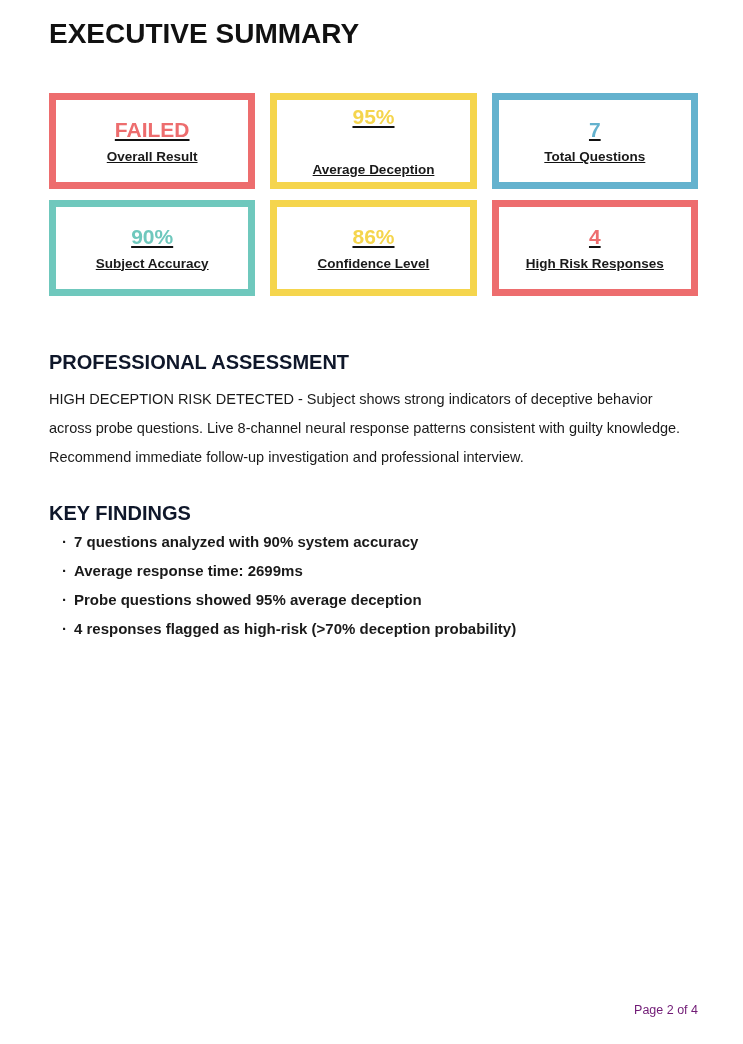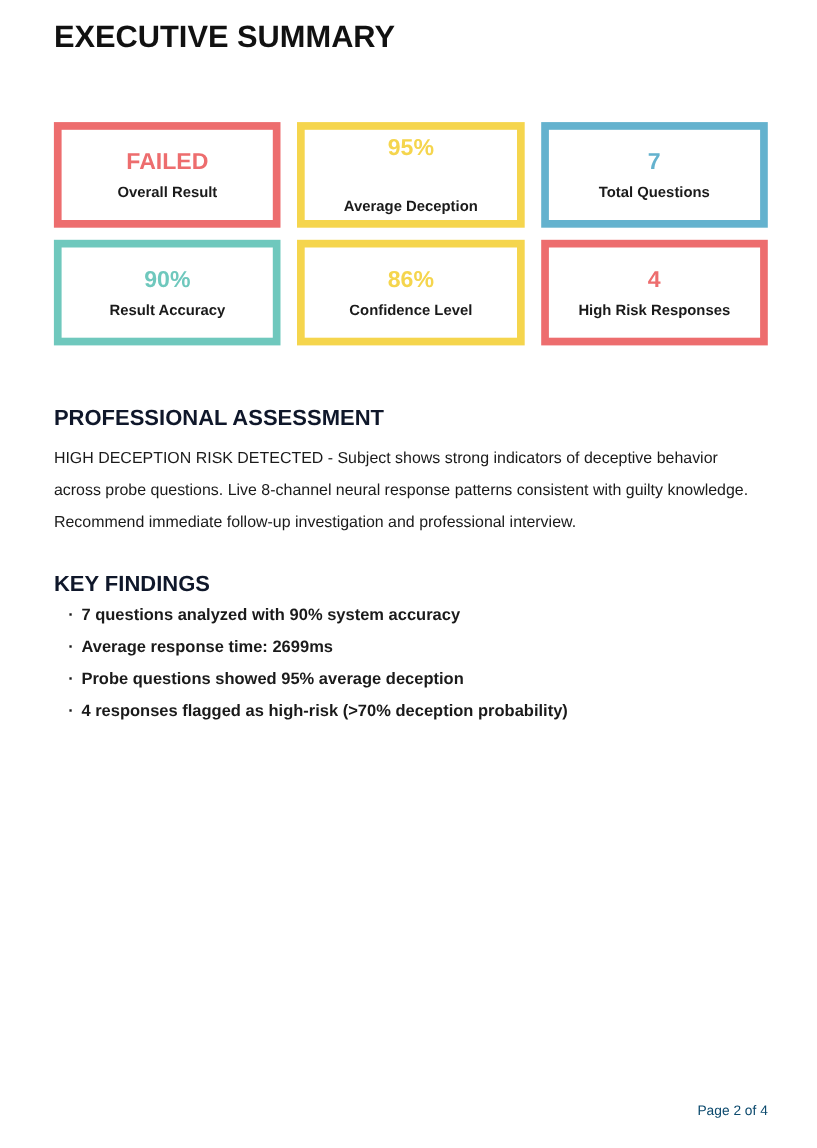--- a/index.html
+++ b/index.html
@@ -20,25 +20,26 @@
     width: 649px;
   }
   .doc-title {
     font-size: 28px;
     font-weight: bold;
     line-height: 32px;
     color: #111111;
     letter-spacing: 0px;
   }
   .stats-grid {
-    margin-top: 61px;
+    margin-top: 43px;
     display: grid;
     grid-template-columns: repeat(3, 1fr);
     column-gap: 15px;
     row-gap: 11px;
+    text-decoration: underline;
   }
   .stat-card {
     height: 96px;
     border: 7px solid #cccccc; 
     background: #ffffff;
     display: flex;
     flex-direction: column;
     align-items: center;
     justify-content: center;
     gap: 8px;
@@ -85,21 +86,21 @@
     display: inline-block;
     margin-right: 7px;
     font-weight: bold;
   }
   .page-footer {
     position: absolute;
     right: 45px;
     top: 1003px;
     font-size: 12.5px;
     line-height: 15px;
-    color: #0c4a6e;
+    color: #701a75;
   }
 </style>
 </head>
 <body>
 
 <div class="page">
   <div class="content">
 
     <h1 class="doc-title">EXECUTIVE SUMMARY</h1>
 
@@ -111,21 +112,21 @@
       <div class="stat-card" style="border-color: rgb(245, 213, 77); gap: 34px;">
         <div class="stat-value" style="color: rgb(245, 213, 77);">95%</div>
         <div class="stat-label">Average Deception</div>
       </div>
       <div class="stat-card" style="border-color: rgb(100, 178, 206);">
         <div class="stat-value" style="color: rgb(100, 178, 206);">7</div>
         <div class="stat-label">Total Questions</div>
       </div>
       <div class="stat-card" style="border-color: rgb(111, 200, 189);">
         <div class="stat-value" style="color: rgb(111, 200, 189);">90%</div>
-        <div class="stat-label">Result Accuracy</div>
+        <div class="stat-label">Subject Accuracy</div>
       </div>
       <div class="stat-card" style="border-color: rgb(245, 213, 77);">
         <div class="stat-value" style="color: rgb(245, 213, 77);">86%</div>
         <div class="stat-label">Confidence Level</div>
       </div>
       <div class="stat-card" style="border-color: rgb(237, 109, 110);">
         <div class="stat-value" style="color: rgb(237, 109, 110);">4</div>
         <div class="stat-label">High Risk Responses</div>
       </div>
     </div>

